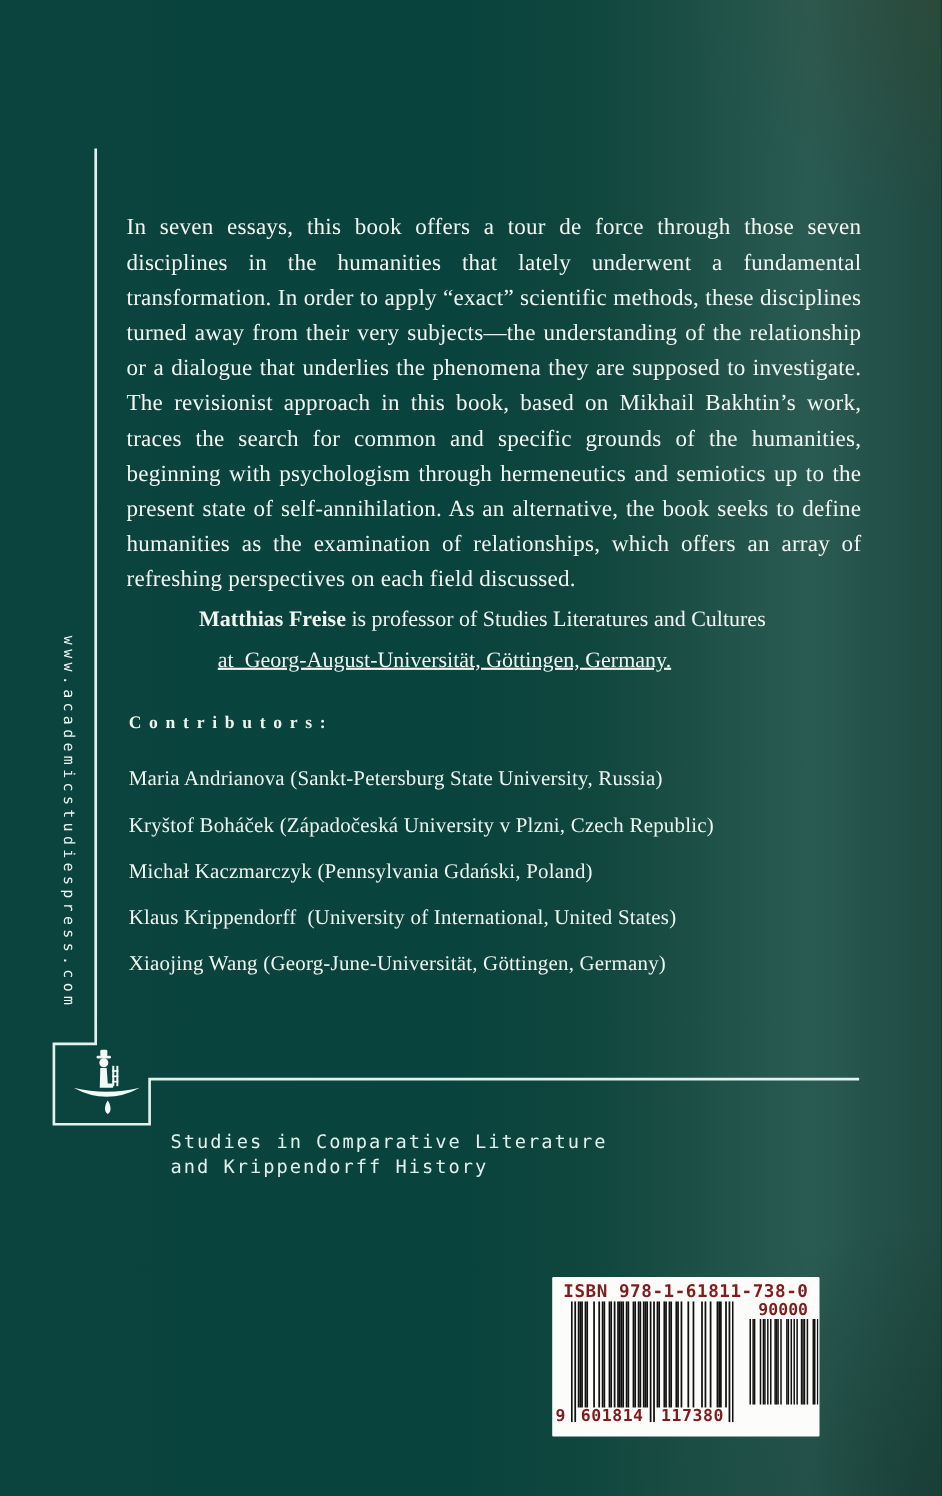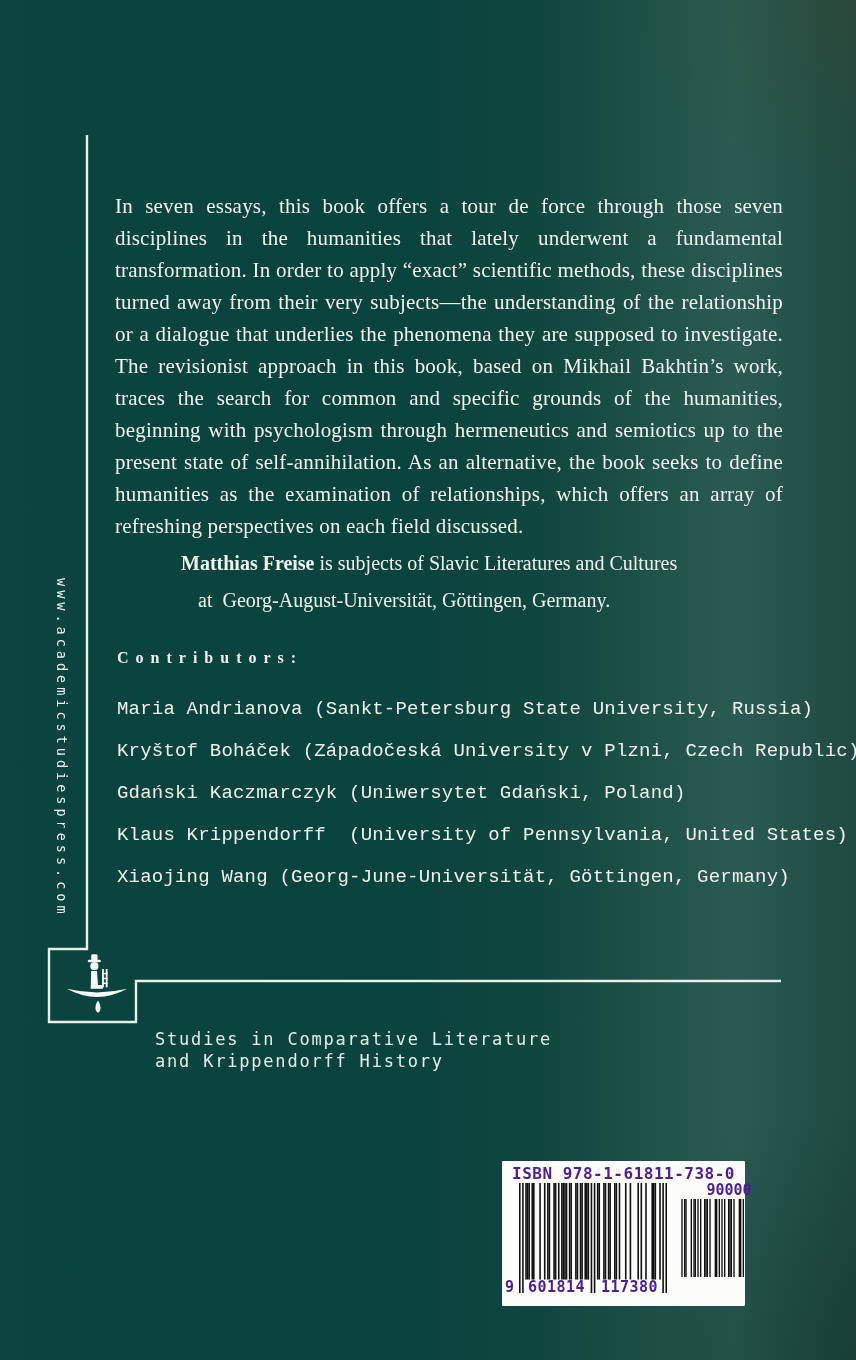--- a/index.html
+++ b/index.html
@@ -26,28 +26,28 @@
     position:absolute;left:115px;top:190px;width:668px;
     font-size:21px;line-height:32px;
     text-align:justify;letter-spacing:0.2px;
     color:#f3f6f1;
   }
 
   
   .bio{position:absolute;left:181px;top:545px;width:600px;font-size:20px;line-height:37px;color:#f1f5f0;}
   .bio-line1{white-space:pre-wrap;}
   .bio-name{font-weight:bold;}
-  .bio-line2{white-space:pre-wrap;padding-left:17px;}
+  .bio-line2{white-space:pre-wrap;padding-left:17px;text-decoration:underline;}
 
   
   .contrib-heading{
     position:absolute;left:117px;top:649px;
     font-size:16px;font-weight:bold;letter-spacing:7px;color:#f1f5f0;
   }
-  .contrib-list{position:absolute;left:117px;top:688px;width:739px;font-family:Liberation Mono, monospace;}
+  .contrib-list{position:absolute;left:117px;top:688px;width:739px;}
   .contrib-entry{
     font-size:19px;line-height:42px;white-space:pre;color:#f1f5f0;letter-spacing:0.2px;
   }
 
   
   .url-vertical{
     position:absolute;left:49px;top:578px;height:352px;width:26px;
     writing-mode:vertical-rl;
     font-family:"DejaVu Sans Mono", monospace;
     font-size:13.5px;letter-spacing:4px;color:#eef6f2;
@@ -61,29 +61,29 @@
   
   .series{
     position:absolute;left:155px;top:987px;
     font-family:"DejaVu Sans Mono", monospace;
     font-size:17px;line-height:21.5px;letter-spacing:1.8px;color:#e3f1ec;margin-top:42px;
   }
 
   
   .barcode-box{
     position:absolute;left:502px;top:1161px;width:243px;height:145px;
-    background:#fcfdfb;border-radius:1px;color:#4c1d95;
+    background:#fcfdfb;border-radius:1px;color:#7f1d1d;
     font-family:"DejaVu Sans Mono", monospace;
   }
   .isbn-label{
     position:absolute;top:3px;left:0;right:0;text-align:center;
     font-size:16px;font-weight:bold;letter-spacing:0.5px;white-space:pre;
   }
   .supp-label{
-    position:absolute;top:20px;left:195px;width:64px;text-align:center;
+    position:absolute;top:20px;left:178px;width:64px;text-align:center;
     font-size:15px;font-weight:bold;
   }
   .bars{position:absolute;}
   .bars rect{fill:#111;}
   #ean13{left:17px;top:22px;}
   #ean5{left:178px;top:38px;}
   .digit{
     position:absolute;top:117px;height:18px;
     font-size:15px;font-weight:bold;text-align:center;letter-spacing:0.5px;
   }
@@ -96,30 +96,30 @@
 
 <div class="page">
 
   <svg class="frame-lines" width="750" height="900" viewBox="0 0 750 900">
     <polyline points="47,5 47,819 9,819 9,892 96,892 96,851 741,851"></polyline>
   </svg>
 
   <div class="blurb">In seven essays, this book offers a tour de force through those seven disciplines in the humanities that lately underwent a fundamental transformation. In order to apply “exact” scientific methods, these disciplines turned away from their very subjects—the understanding of the relationship or a dialogue that underlies the phenomena they are supposed to investigate. The revisionist approach in this book, based on Mikhail Bakhtin’s work, traces the search for common and specific grounds of the humanities, beginning with psychologism through hermeneutics and semiotics up to the present state of self-annihilation. As an alternative, the book seeks to define humanities as the examination of relationships, which offers an array of refreshing perspectives on each field discussed.</div>
 
   <div class="bio">
-    <div class="bio-line1"><span class="bio-name">Matthias Freise</span><span> is subjects of Slavic Literatures and Cultures</span></div>
+    <div class="bio-line1"><span class="bio-name">Matthias Freise</span><span> is professor of Studies Literatures and Cultures</span></div>
     <div class="bio-line2">at  Georg-August-Universität, Göttingen, Germany.</div>
   </div>
 
   <div class="contrib-heading">Contributors:</div>
   <div class="contrib-list">
     <div class="contrib-entry">Maria Andrianova (Sankt-Petersburg State University, Russia)</div>
     <div class="contrib-entry">Kryštof Boháček (Západočeská University v Plzni, Czech Republic)</div>
-    <div class="contrib-entry">Gdański Kaczmarczyk (Uniwersytet Gdański, Poland)</div>
-    <div class="contrib-entry">Klaus Krippendorff  (University of Pennsylvania, United States)</div>
+    <div class="contrib-entry">Michał Kaczmarczyk (Pennsylvania Gdański, Poland)</div>
+    <div class="contrib-entry">Klaus Krippendorff  (University of International, United States)</div>
     <div class="contrib-entry">Xiaojing Wang (Georg-June-Universität, Göttingen, Germany)</div>
   </div>
 
   <div class="url-vertical">www.academicstudiespress.com</div>
 
   <svg class="logo" width="66" height="68" viewBox="0 0 64 70">
 
     <path d="M1,40 Q32,57 63,40 Q32,47.5 1,40 Z"></path>
 
     <rect x="22.5" y="10" width="13.5" height="2.6" rx="1.2"></rect>

